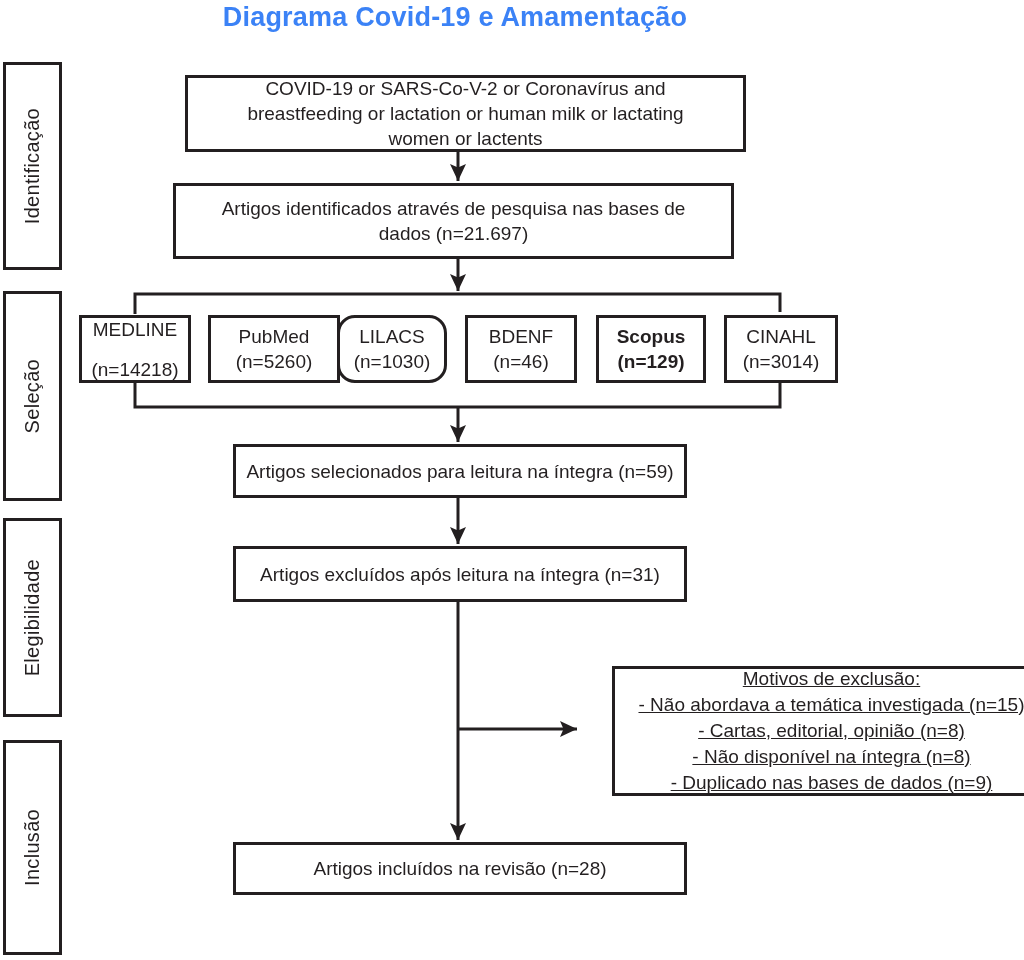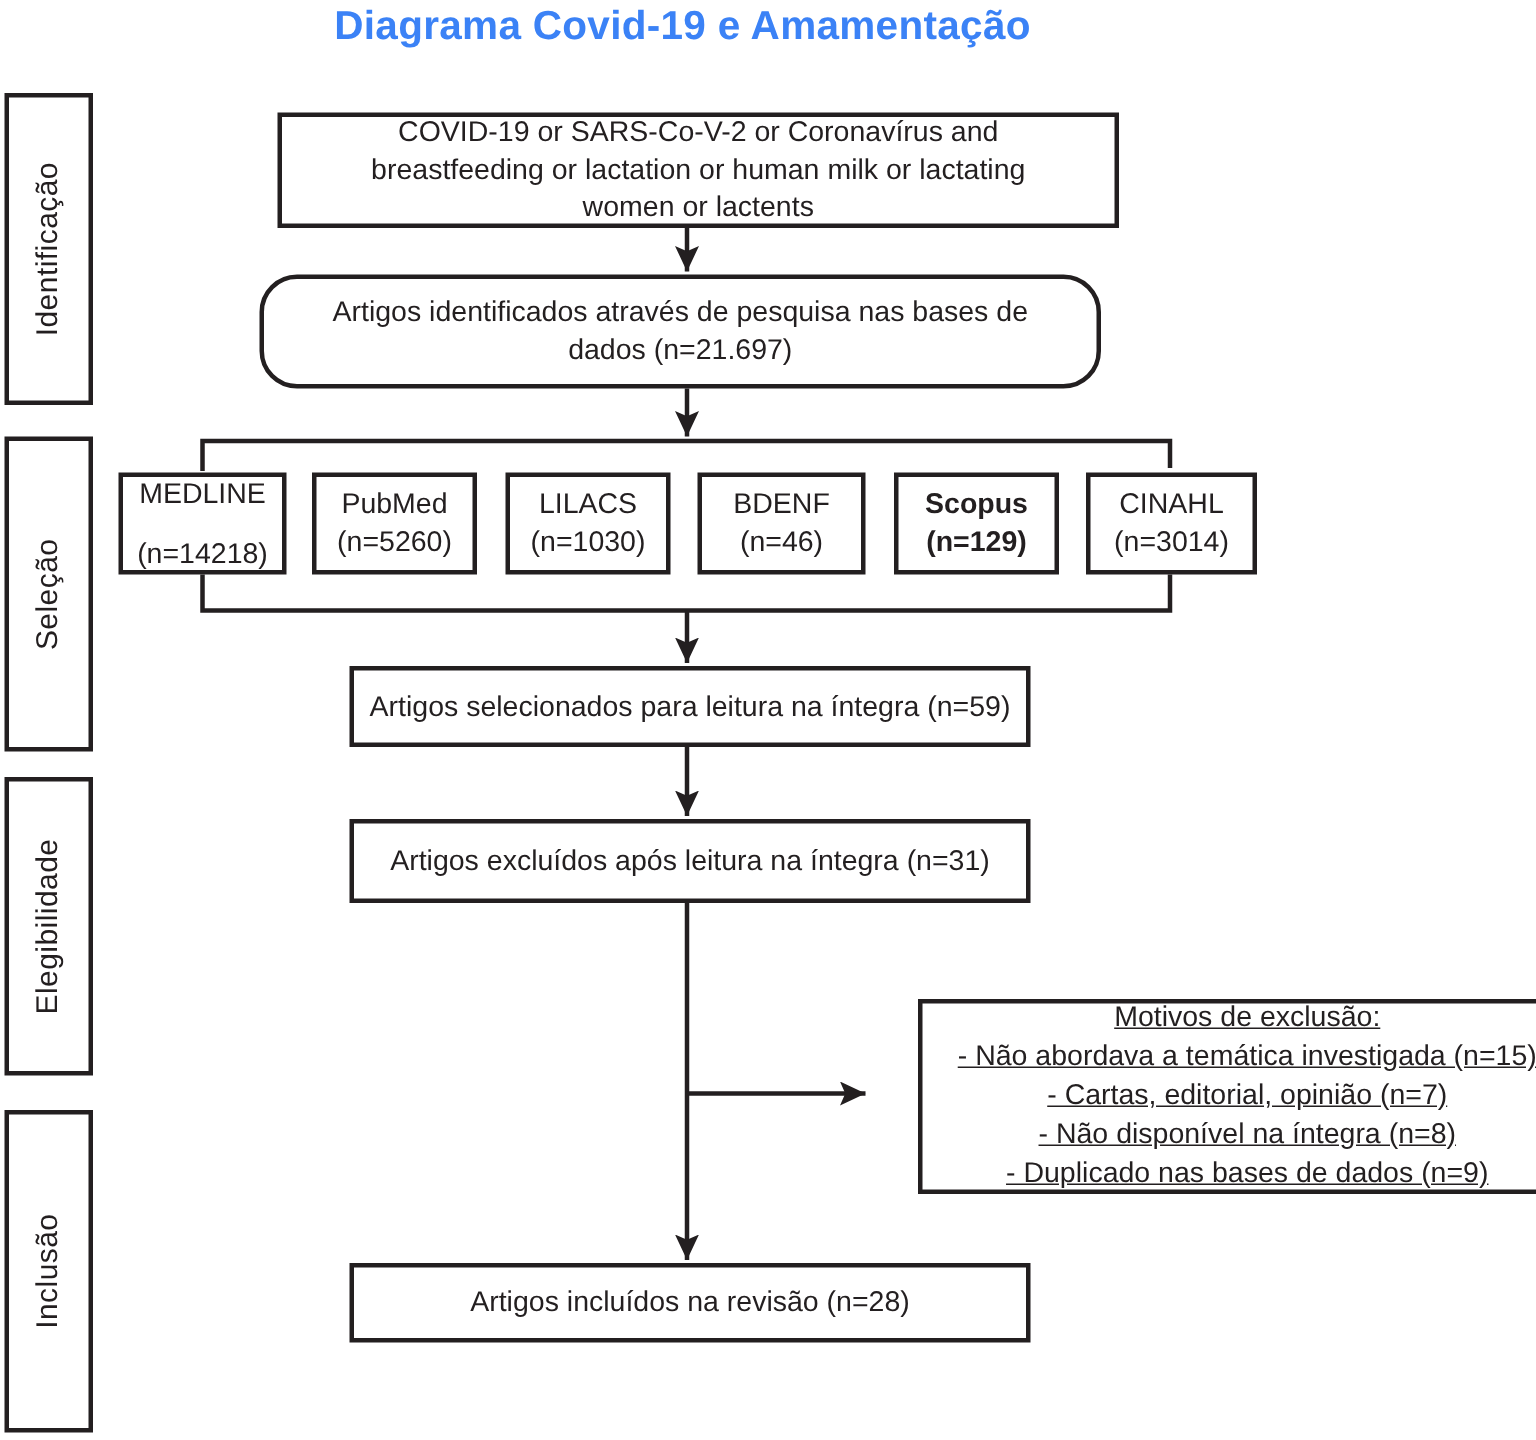--- a/index.html
+++ b/index.html
@@ -73,31 +73,31 @@
   </div>
   <div class="box stage-box" style="top:518px; height:199px;">
     <span class="stage-label">Elegibilidade</span>
   </div>
   <div class="box stage-box" style="top:740px; height:215px;">
     <span class="stage-label">Inclusão</span>
   </div>
 
   <div class="box wide" style="left:173px; top:75px; width:561px; height:77px;margin-left:12px;">COVID-19 or SARS-Co-V-2 or Coronavírus and breastfeeding or lactation or human milk or lactating women or lactents</div>
 
-  <div class="box wide" style="left:173px; top:183px; width:561px; height:76px;border-radius:25px;">Artigos identificados através de pesquisa nas bases de dados (n=21.697)</div>
+  <div class="box wide" style="left:173px; top:183px; width:561px; height:76px;">Artigos identificados através de pesquisa nas bases de dados (n=21.697)</div>
 
   <div class="box db-box" style="left:79px;  width:112px;gap:15px;">
     <div>MEDLINE</div>
     <div>(n=14218)</div>
   </div>
-  <div class="box db-box" style="left:208px; width:110px;">
+  <div class="box db-box" style="left:208px; width:132px;">
     <div>PubMed</div>
     <div>(n=5260)</div>
   </div>
-  <div class="box db-box" style="left:337px; width:110px;">
+  <div class="box db-box" style="left:337px; width:110px;border-radius:18px;">
     <div>LILACS</div>
     <div>(n=1030)</div>
   </div>
   <div class="box db-box" style="left:465px; width:112px;">
     <div>BDENF</div>
     <div>(n=46)</div>
   </div>
   <div class="box db-box" style="left:596px; width:110px;font-weight:bold;">
     <div>Scopus</div>
     <div>(n=129)</div>
@@ -107,21 +107,21 @@
     <div>(n=3014)</div>
   </div>
 
   <div class="box" style="left:233px; top:444px; width:454px; height:54px;">Artigos selecionados para leitura na íntegra (n=59)</div>
 
   <div class="box" style="left:233px; top:546px; width:454px; height:56px;">Artigos excluídos após leitura na íntegra (n=31)</div>
 
   <div class="box reasons-box" style="left:612px; top:666px; width:439px; height:130px;text-decoration:underline;">
     <div>Motivos de exclusão:</div>
     <div>- Não abordava a temática investigada (n=15)</div>
-    <div>- Cartas, editorial, opinião (n=7)</div>
+    <div>- Cartas, editorial, opinião (n=8)</div>
     <div>- Não disponível na íntegra (n=8)</div>
     <div>- Duplicado nas bases de dados (n=9)</div>
   </div>
 
   <div class="box" style="left:233px; top:842px; width:454px; height:53px;">Artigos incluídos na revisão (n=28)</div>
 
   <svg class="svg-layer" width="1024" height="960" viewBox="0 0 1024 960">
     <defs>
       <marker id="arrow" markerUnits="userSpaceOnUse" markerWidth="20" markerHeight="18" refX="17" refY="8" orient="auto">
         <path d="M0,0 L17,8 L0,16 L3.5,8 Z" fill="#231f20"></path>

